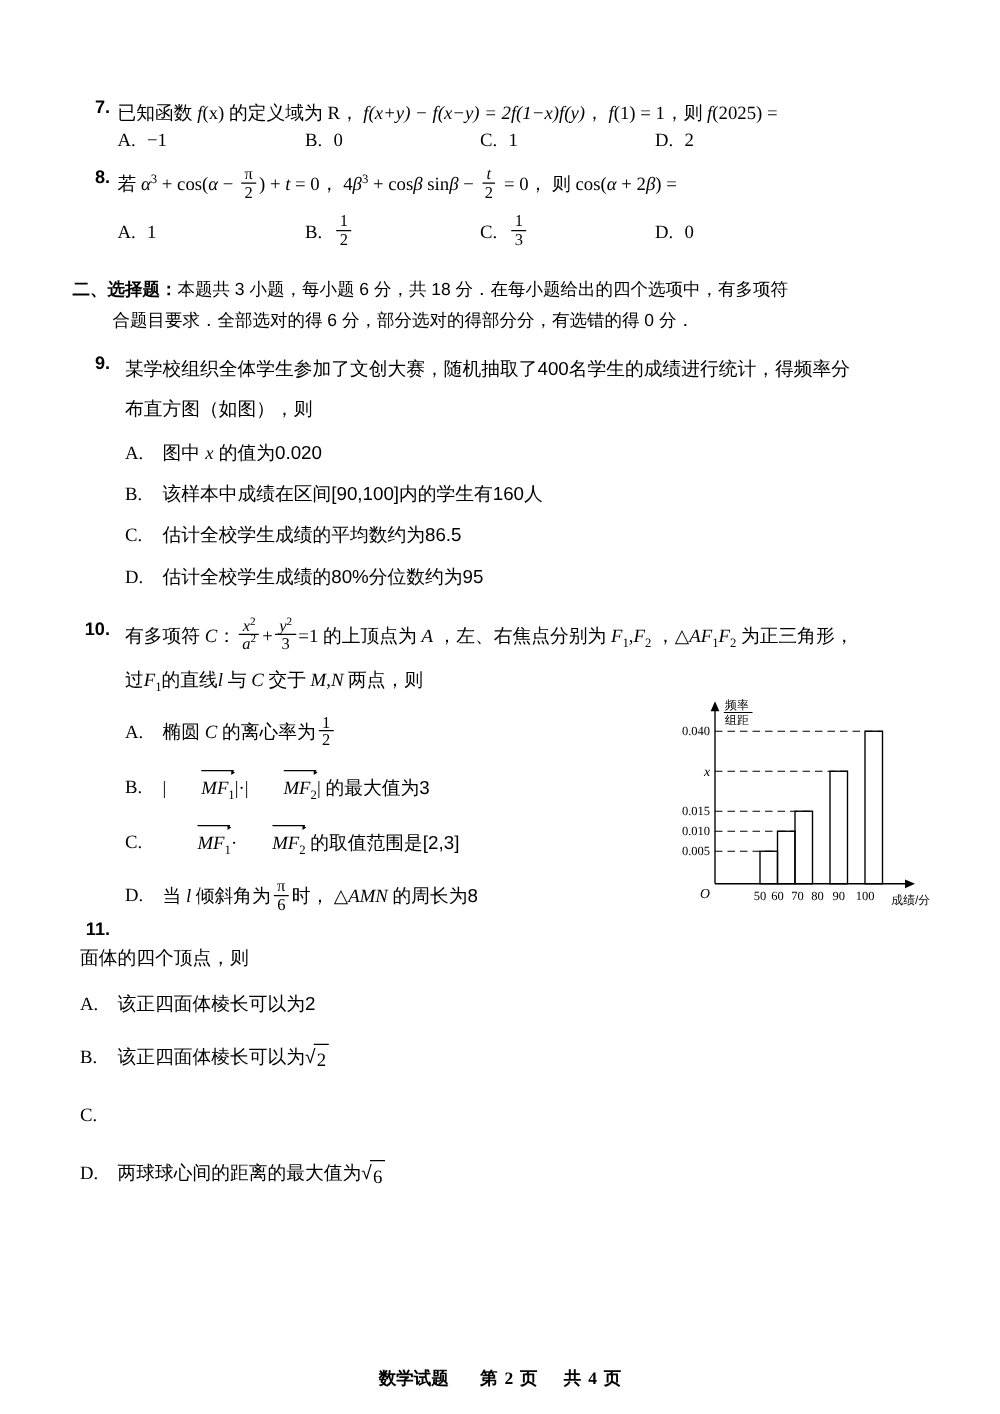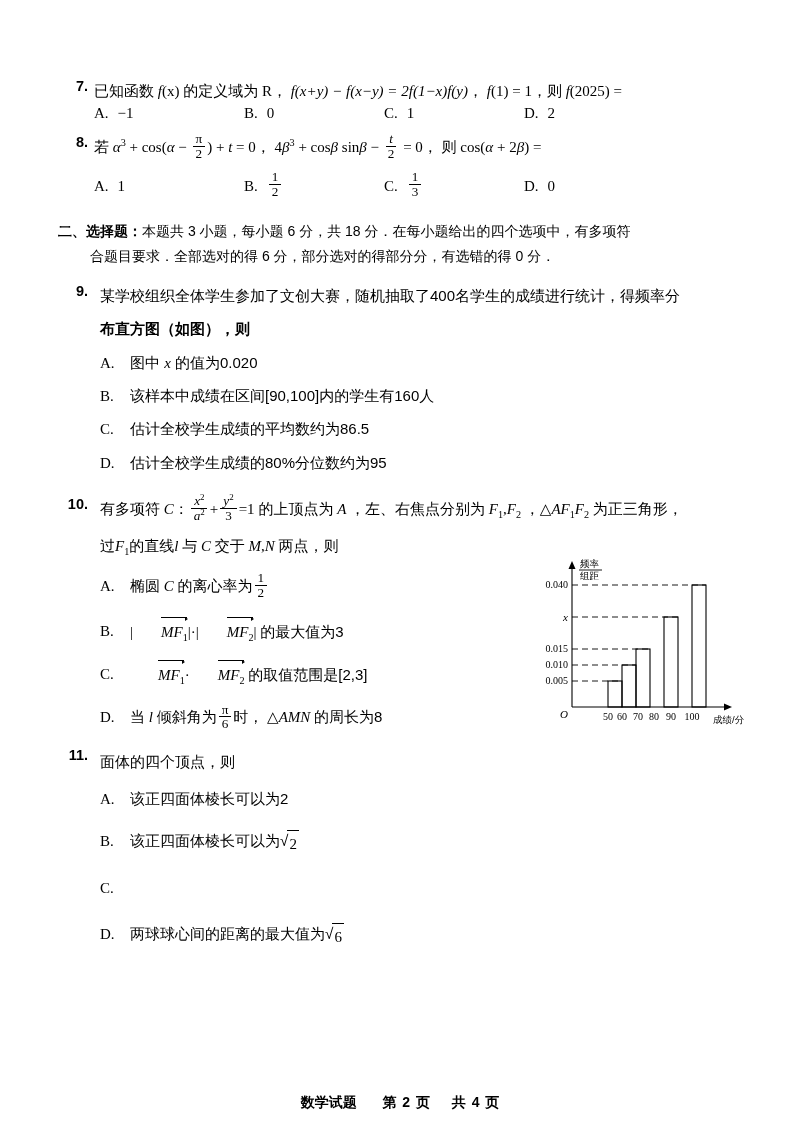--- a/index.html
+++ b/index.html
@@ -132,21 +132,21 @@
     right: 0px;
     top: 272px;
     width: 238px;
     height: 180px;
   }
   .footer {
     position: absolute;
     left: 0; right: 0;
     top: 1094px;
     text-align: center;
-    font-family: Liberation Sans, sans-serif;
+    font-family: Liberation Serif, serif;
     font-size: 14px;
     font-weight: bold;
   }
   .footer span { margin: 0 1px; }
   .q9-block { position: relative; }
 </style>
 </head>
 <body>
 
 <div class="page">
@@ -230,21 +230,21 @@
         <span class="body">本题共 3 小题，每小题 6 分，共 18 分．在每小题给出的四个选项中，有多项符</span>
       </div>
       <div style="margin-left:32px;" class="body">合题目要求．全部选对的得 6 分，部分选对的得部分分，有选错的得 0 分．</div>
     </div>
 
     <div class="q9-block" style="margin-top:14px;">
       <div class="qrow">
         <div class="qnum">9.</div>
         <div class="qbody" style="padding-left:6px;">
           <div class="cn">某学校组织全体学生参加了文创大赛，随机抽取了400名学生的成绩进行统计，得频率分</div>
-          <div class="cn" style="margin-top:6px;font-weight:bold;">布直方图（如图），则</div>
+          <div class="cn" style="margin-top:6px;">布直方图（如图），则</div>
           <div class="opt-list" style="margin-top:8px;">
             <div class="orow">
               <div class="oid">A.</div>
               <div class="cn"><span>图中</span> <span class="mi">x</span> <span>的值为0.020</span></div>
             </div>
             <div class="orow">
               <div class="oid">B.</div>
               <div class="cn">该样本中成绩在区间[90,100]内的学生有160人</div>
             </div>
             <div class="orow">
@@ -337,21 +337,21 @@
             <div class="oid">D.</div>
             <div><span class="cn">当</span> <span class="mi">l</span> <span class="cn">倾斜角为</span><span class="frac">
                   <span class="num">π</span>
                   <span class="den">6</span>
                 </span><span class="cn">时，</span> <span class="mr">△</span><span class="mi">AMN</span> <span class="cn">的周长为8</span></div>
           </div>
         </div>
       </div>
     </div>
 
-    <div class="qrow" style="margin-top:14px;">
+    <div class="qrow" style="margin-top:4px;flex-direction:column;">
       <div class="qnum">11.</div>
       <div class="qbody" style="padding-left:6px;">
         <div class="cn" style="margin-top:2px;">面体的四个顶点，则</div>
         <div class="opt-list" style="margin-top:4px;">
           <div class="orow" style="margin-top:10px;">
             <div class="oid">A.</div>
             <div class="cn">该正四面体棱长可以为2</div>
           </div>
           <div class="orow" style="margin-top:16px;">
             <div class="oid">B.</div>

